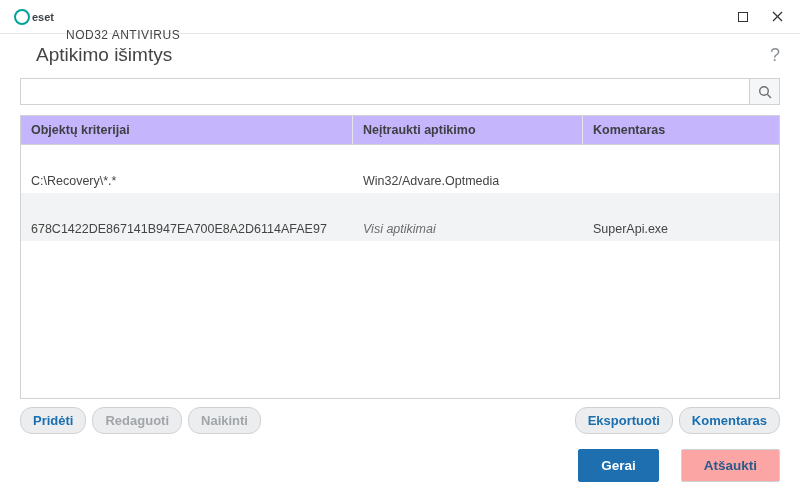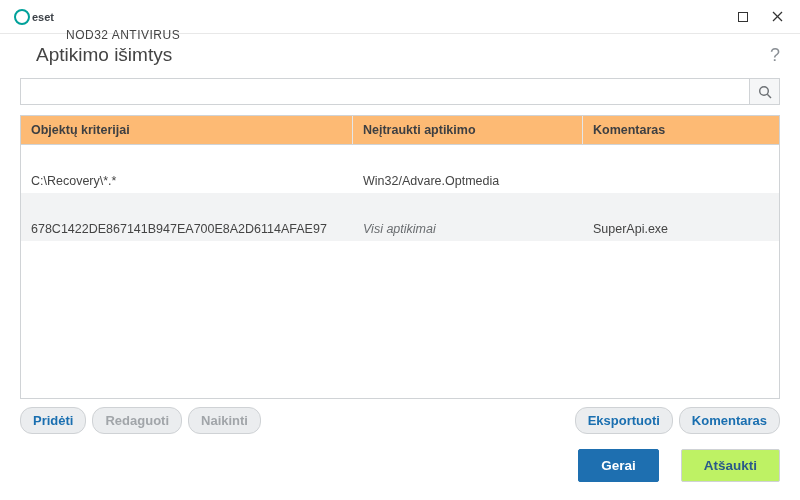--- a/index.html
+++ b/index.html
@@ -16,40 +16,40 @@
 .page-title { font-size: 19px; color: #444; font-weight: 400; }
 .help { font-size: 18px; color: #8a8f95; cursor: pointer; }
 
 .content { padding: 0 20px; }
 
 .search-row { display: flex; border: 1px solid #d0d3d6; margin-bottom: 10px; }
 .search-input { flex: 1; border: none; padding: 5px 8px; font-size: 13px; outline: none; }
 .search-btn { width: 30px; display: flex; align-items: center; justify-content: center; background: #f5f6f7; border-left: 1px solid #d0d3d6; cursor: pointer; }
 
 .table-wrap { border: 1px solid #d0d3d6; height: 284px; overflow: hidden; }
-.table-header { display: flex; background: #fdba74; border-bottom: 1px solid #d0d3d6; }
+.table-header { display: flex; background: #c4b5fd; border-bottom: 1px solid #d0d3d6; }
 .th { padding: 7px 10px; font-size: 12.5px; font-weight: 600; color: #3d3f42; border-right: 1px solid #e4e6e8; }
 .th:last-child { border-right: none; }
 .col1 { width: 332px; }
 .col2 { width: 230px; }
 .col3 { flex: 1; }
 
 .table-body { }
 .tr { display: flex; font-size: 12.5px; color: #444; }
 .tr:nth-child(even) { background: #f2f3f4; }
 .td { padding: 5px 10px; white-space: nowrap; overflow: hidden; text-overflow: ellipsis; margin-top: 24px; }
 .td.italic { font-style: italic; color: #6a6d70; }
 
 .toolbar { display: flex; justify-content: space-between; margin-top: 8px; }
 .toolbar-left, .toolbar-right { display: flex; gap: 6px; }
 .tbtn { padding: 5px 12px; font-size: 13px; font-weight: 600; border: 1px solid #cfd2d5; background: #ebedef; color: #1a6fb0; cursor: pointer; border-radius: 12px; }
 .tbtn:disabled { color: #a1a5a9; cursor: default; }
 
 .footer { display: flex; justify-content: flex-end; gap: 22px; padding: 18px 20px 0 20px; position: absolute; bottom: 18px; right: 0; }
-.fbtn { padding: 8px 22px; font-size: 13.5px; font-weight: 600; border: 1px solid #cfd2d5; background: #bef264; color: #2a5a8a; cursor: pointer; border-radius: 2px; }
+.fbtn { padding: 8px 22px; font-size: 13.5px; font-weight: 600; border: 1px solid #cfd2d5; background: #fca5a5; color: #2a5a8a; cursor: pointer; border-radius: 2px; }
 .fbtn.primary { background: #1e6fb0; border-color: #1e6fb0; color: #fff; }
 </style>
 </head>
 <body>
 
 <div class="titlebar">
   <div class="titlebar-left">
     <span class="logo">
       <svg width="44" height="16" viewBox="0 0 44 16">
         <ellipse cx="8" cy="8" rx="7" ry="7" fill="none" stroke="#00a19a" stroke-width="2"></ellipse>

